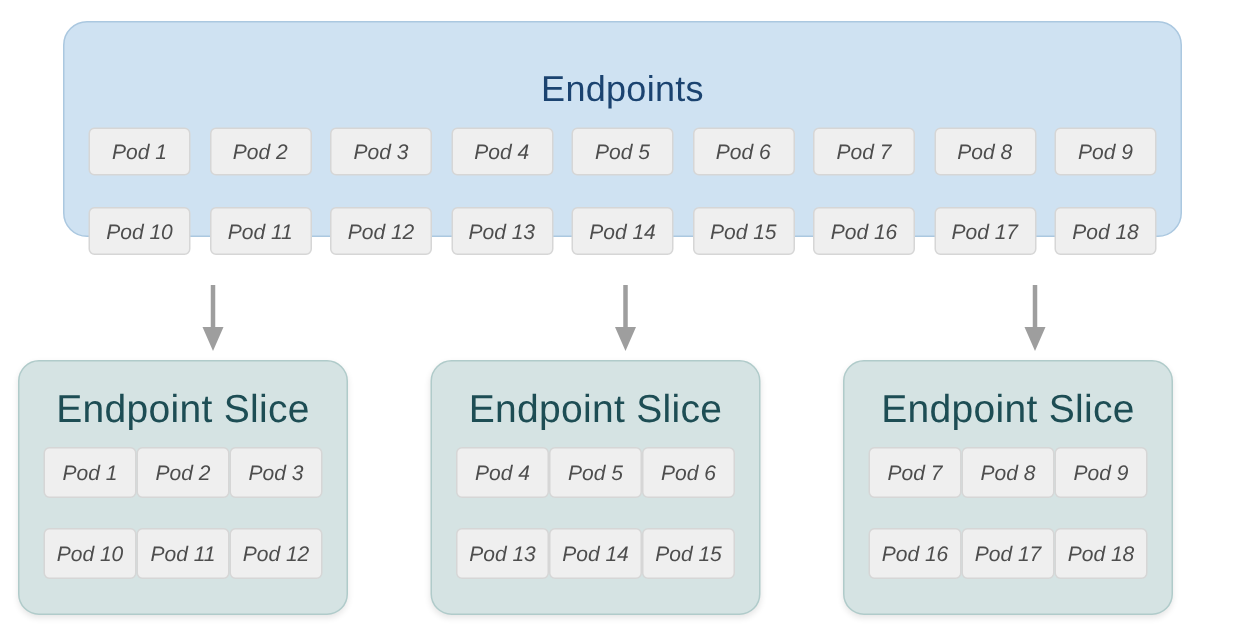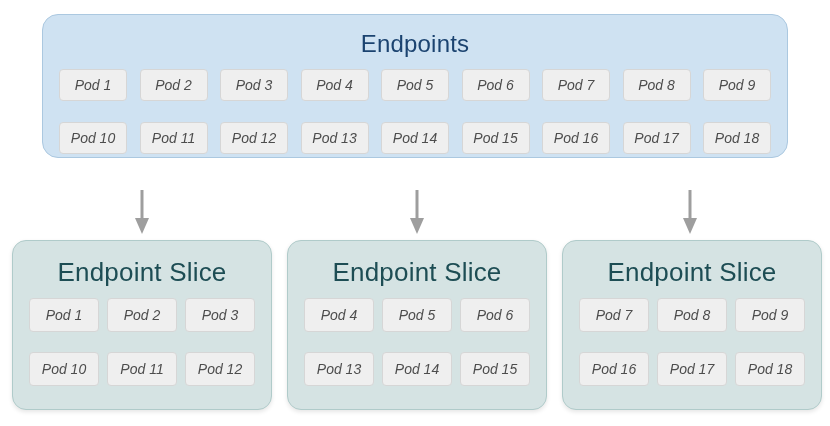--- a/index.html
+++ b/index.html
@@ -16,21 +16,21 @@
     position:relative;
     overflow:hidden;
   }
   .canvas{position:absolute;left:0;top:0;width:830px;height:426px;}
 
   .endpoints-box{
     position:absolute;left:42px;top:14px;width:746px;height:144px;
     background:var(--endpoints-bg);
     border:1px solid var(--endpoints-border);
     border-radius:16px;
-    padding:12px 16px;
+    padding:28px 16px;
   }
   .endpoints-title{
     text-align:center;
     font-size:24px;line-height:34px;font-weight:500;
     color:var(--endpoints-title);
     letter-spacing:.2px;
   }
   .endpoints-box .pod-row{margin-top:8px;}
   .endpoints-box .pod-row + .pod-row{margin-top:21px;}
   .endpoints-box .pod{width:68px;height:32px;}
@@ -45,21 +45,21 @@
     display:flex;align-items:center;justify-content:center;
     font-size:14px;color:var(--pod-text);
   }
 
   .arrow{position:absolute;top:190px;width:16px;height:44px;}
   .arrow-left{left:134px;}
   .arrow-middle{left:409px;}
   .arrow-right{left:682px;}
 
   .slice-box{
-    position:absolute;top:240px;width:260px;height:170px;
+    position:absolute;top:240px;width:220px;height:170px;
     background:var(--slice-bg);
     border:1px solid var(--slice-border);
     border-radius:14px;
     padding:14px 16px;
     box-shadow:0 2px 4px rgba(0,0,0,0.10);
   }
   .slice-left{left:12px;}
   .slice-middle{left:287px;}
   .slice-right{left:562px;}
   .slice-title{

